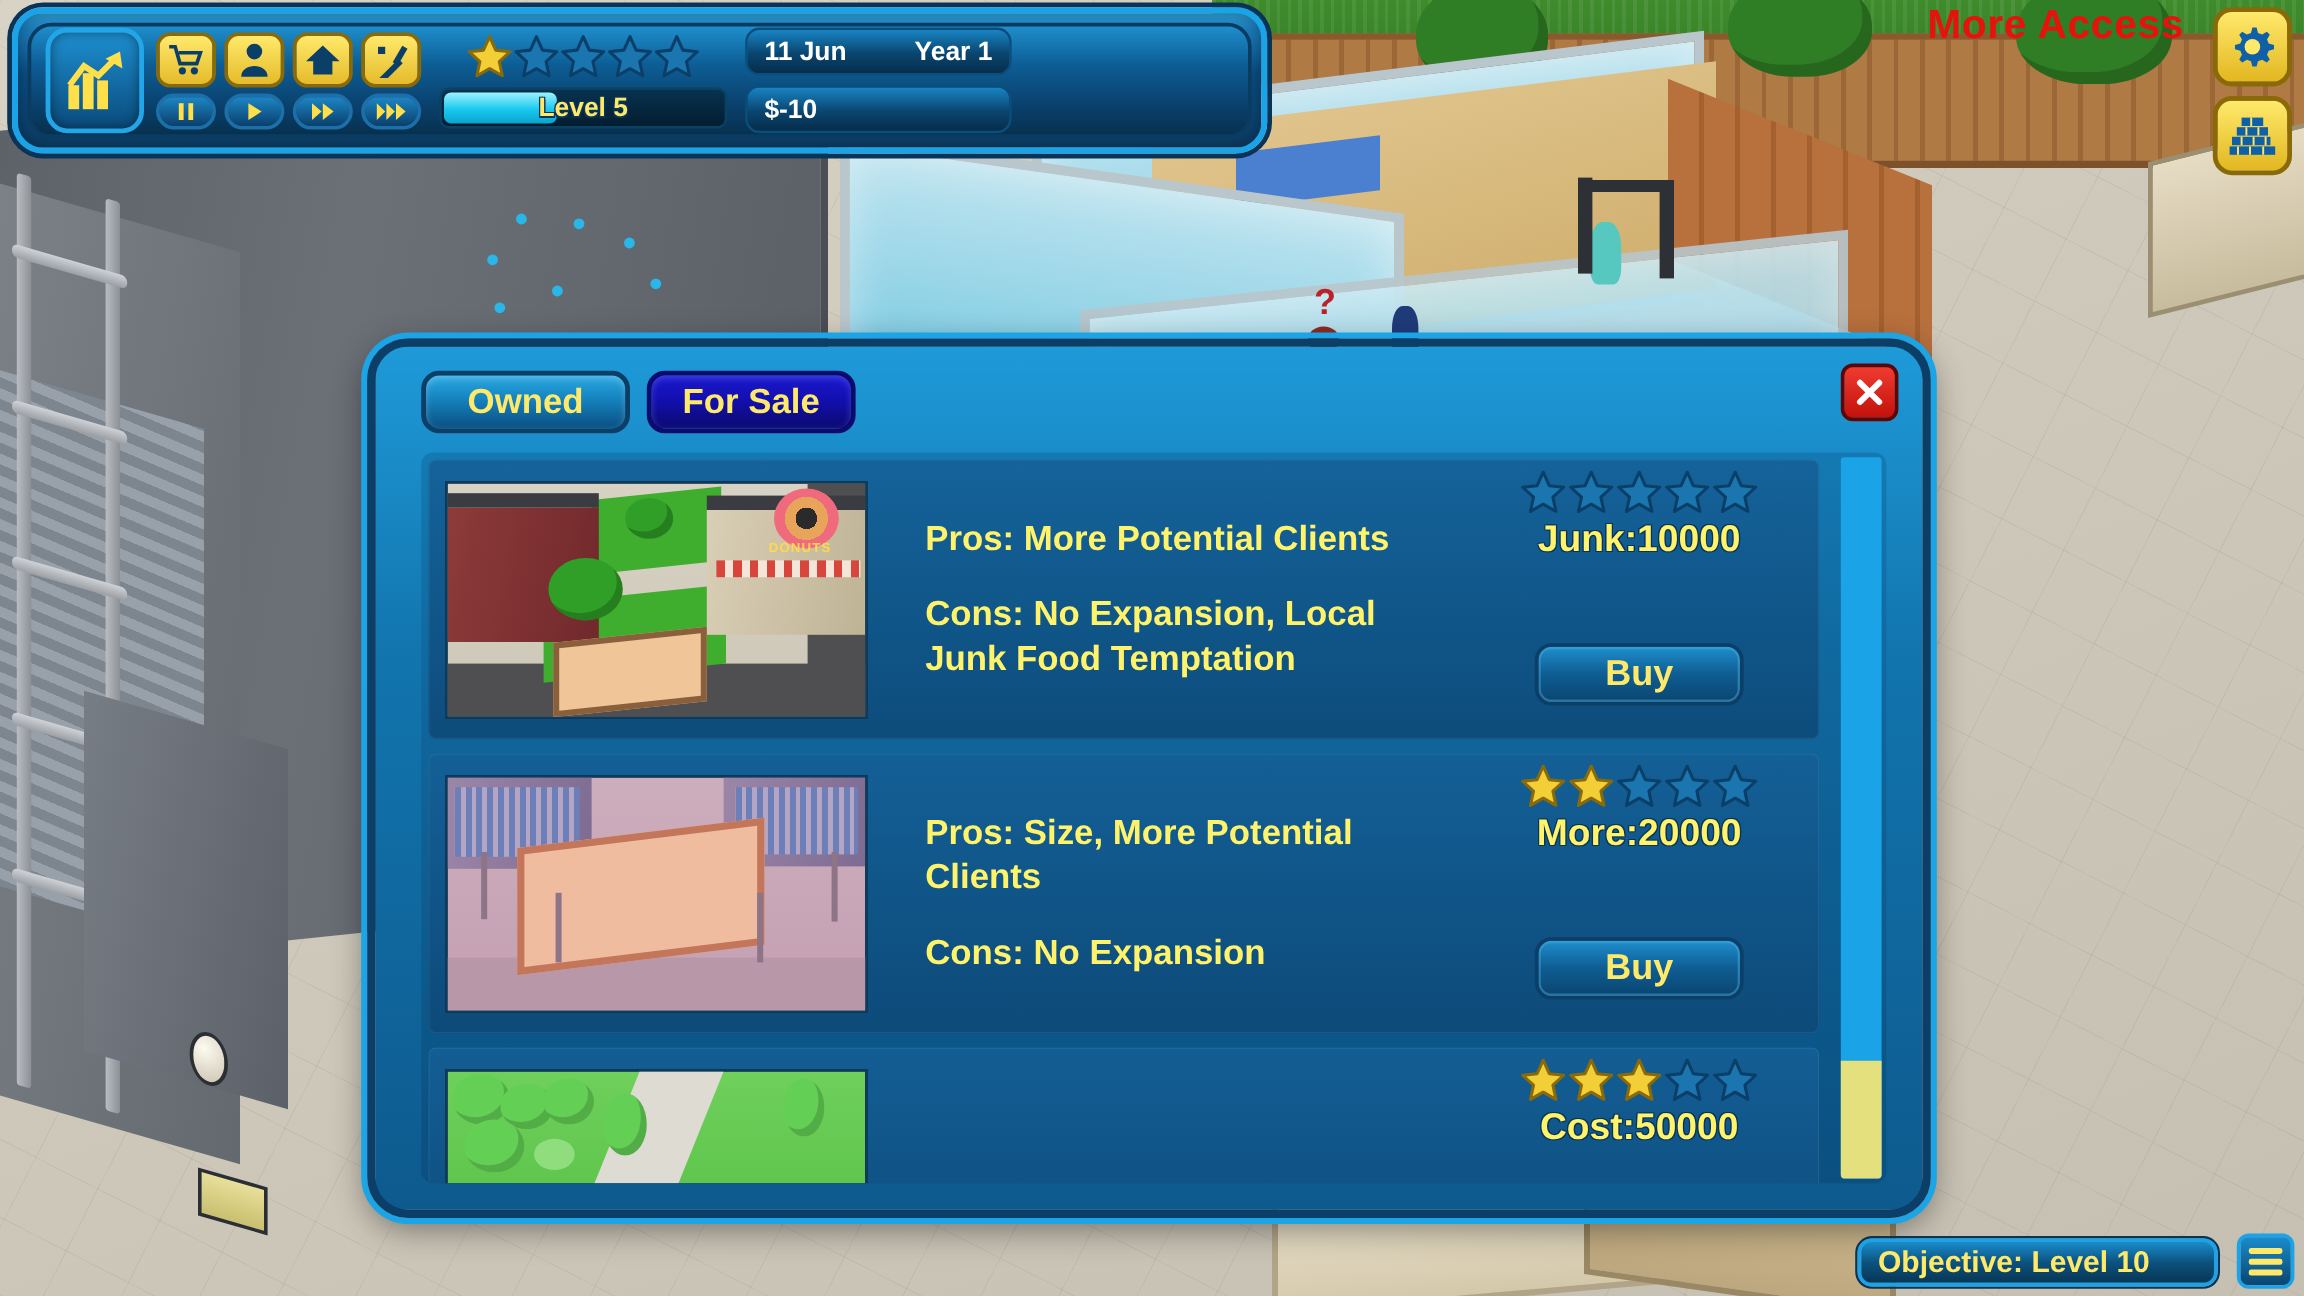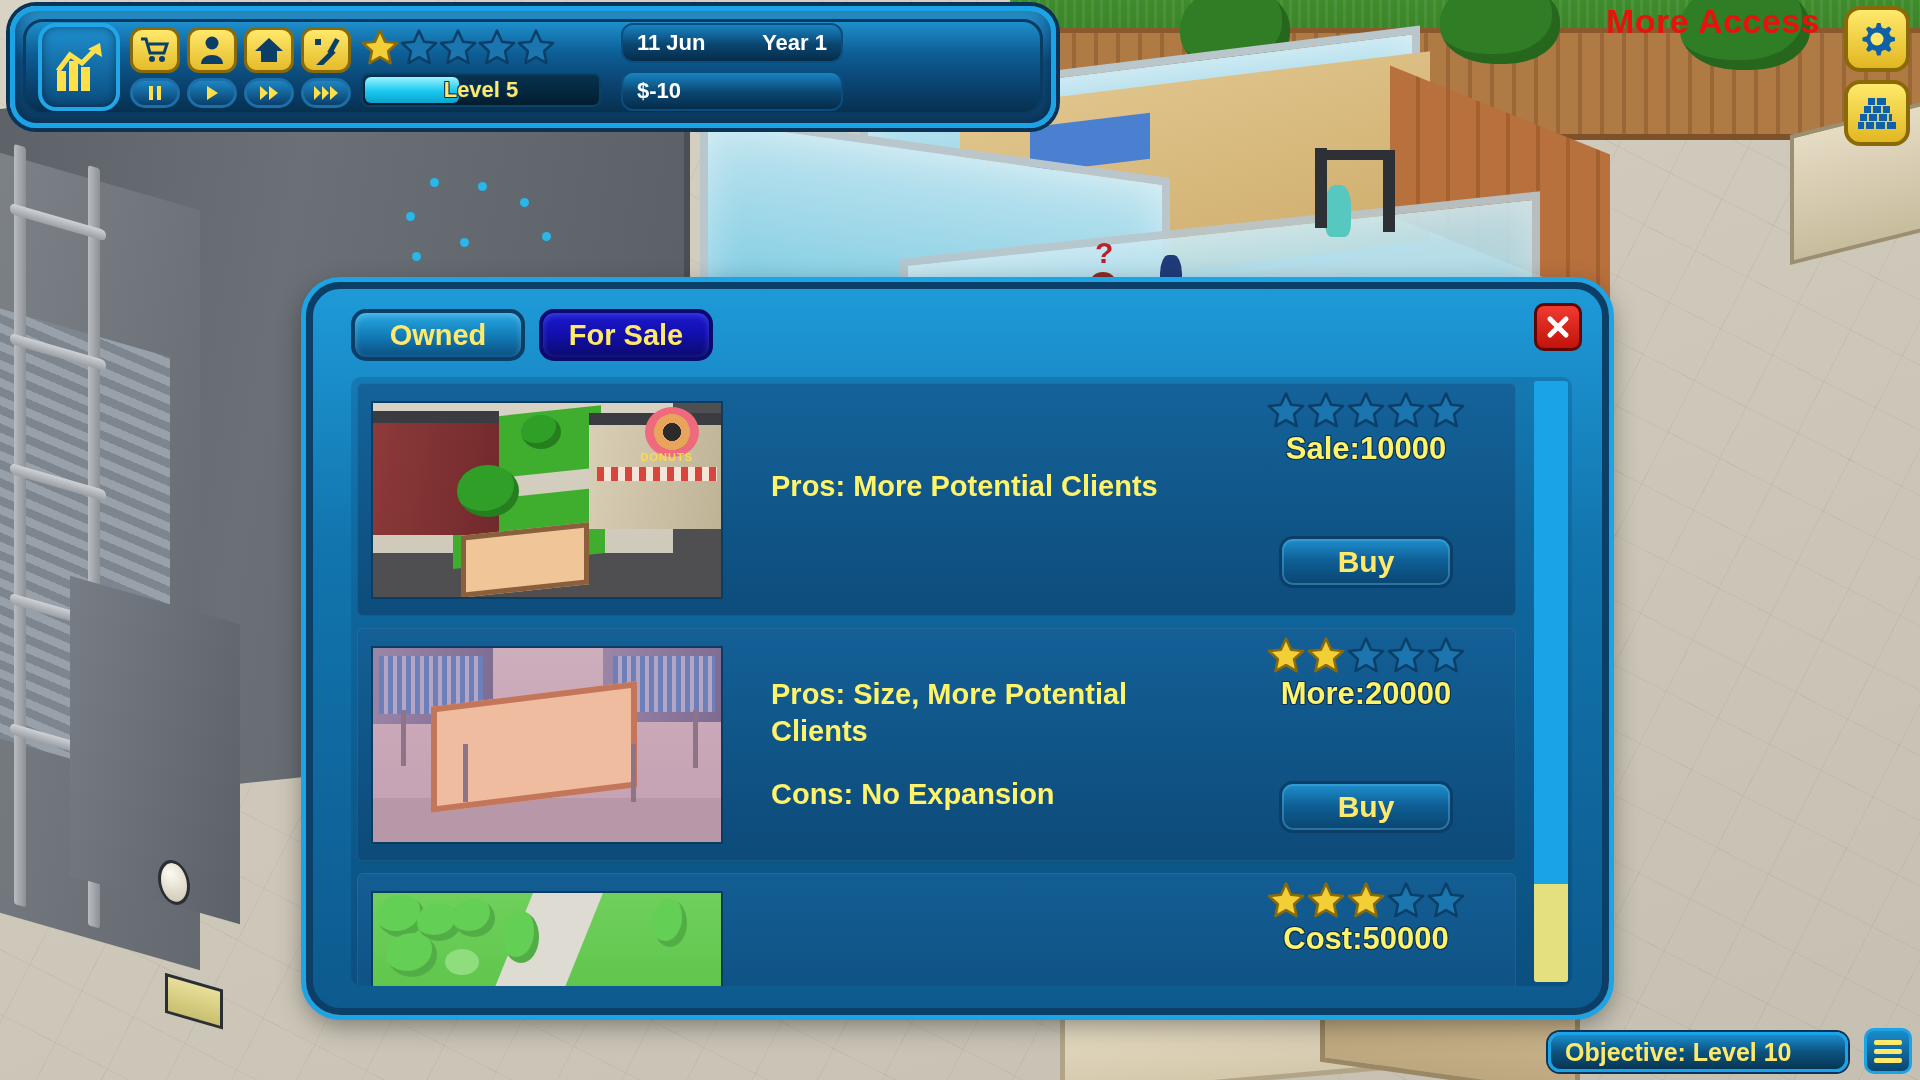--- a/index.html
+++ b/index.html
@@ -128,21 +128,21 @@
     background:linear-gradient(180deg,#ffe96b,#e5bb2a);
     border:3px solid #8a6a08;
     display:flex; align-items:center; justify-content:center;
   }
   .speed-btn{
     width:50px; height:30px; border-radius:15px;
     background:linear-gradient(180deg,#1d86c4,#0a3f6b);
     border:3px solid #1c6fa8;
     display:flex; align-items:center; justify-content:center;
   }
-  .center-col{ display:flex; flex-direction:column; gap:7px; flex:none; width:250px; }
+  .center-col{ display:flex; flex-direction:column; align-items:center; gap:7px; flex:none; width:250px; }
   .stars-row{ display:flex; gap:1px; }
   .star{ width:38px; height:38px; flex:none; }
   .progress-wrap{
     width:240px; height:34px; border-radius:8px;
     background:linear-gradient(180deg,#07324f,#031d30);
     border:2px solid #0b4163; position:relative; overflow:hidden;
   }
   .progress-fill{
     position:absolute; left:2px; top:2px; bottom:2px; width:40%;
     border-radius:6px;
@@ -525,40 +525,41 @@
               <div class="awning" style="right:4px;top:64px;width:120px;"></div>
               <div class="donut"></div>
               <div class="donuts-text">DONUTS</div>
               <div class="tree" style="left:148px;top:12px;width:40px;height:34px;"></div>
               <div class="tree" style="left:84px;top:62px;width:62px;height:52px;"></div>
               <div class="lot"></div>
             </div>
           </div>
           <div class="desc">
             <div class="pros">Pros: More Potential Clients</div>
+            <div>Cons: No Expansion, Local Junk Food Temptation</div>
           </div>
           <div class="rightcol">
             <div class="rc-stars">
                 <span class="rc-star"><svg width="38" height="38" viewBox="0 0 24 24">
                     <polygon points="12,1.6 15.2,8.7 22.8,9.5 17.1,14.7 18.7,22.2 12,18.4 5.3,22.2 6.9,14.7 1.2,9.5 8.8,8.7" fill="#1b76b0" stroke="#0b3f68" stroke-width="1.6" stroke-linejoin="round"></polygon>
                   </svg></span>
                 <span class="rc-star"><svg width="38" height="38" viewBox="0 0 24 24">
                     <polygon points="12,1.6 15.2,8.7 22.8,9.5 17.1,14.7 18.7,22.2 12,18.4 5.3,22.2 6.9,14.7 1.2,9.5 8.8,8.7" fill="#1b76b0" stroke="#0b3f68" stroke-width="1.6" stroke-linejoin="round"></polygon>
                   </svg></span>
                 <span class="rc-star"><svg width="38" height="38" viewBox="0 0 24 24">
                     <polygon points="12,1.6 15.2,8.7 22.8,9.5 17.1,14.7 18.7,22.2 12,18.4 5.3,22.2 6.9,14.7 1.2,9.5 8.8,8.7" fill="#1b76b0" stroke="#0b3f68" stroke-width="1.6" stroke-linejoin="round"></polygon>
                   </svg></span>
                 <span class="rc-star"><svg width="38" height="38" viewBox="0 0 24 24">
                     <polygon points="12,1.6 15.2,8.7 22.8,9.5 17.1,14.7 18.7,22.2 12,18.4 5.3,22.2 6.9,14.7 1.2,9.5 8.8,8.7" fill="#1b76b0" stroke="#0b3f68" stroke-width="1.6" stroke-linejoin="round"></polygon>
                   </svg></span>
                 <span class="rc-star"><svg width="38" height="38" viewBox="0 0 24 24">
                     <polygon points="12,1.6 15.2,8.7 22.8,9.5 17.1,14.7 18.7,22.2 12,18.4 5.3,22.2 6.9,14.7 1.2,9.5 8.8,8.7" fill="#1b76b0" stroke="#0b3f68" stroke-width="1.6" stroke-linejoin="round"></polygon>
                   </svg></span>
               </div>
-            <div class="cost">Sale:10000</div>
+            <div class="cost">Junk:10000</div>
             <div class="buy-btn">Buy</div>
           </div>
         </div>
 
         <div class="listing">
           <div class="thumb">
             <div class="art a2">
               <div class="bldg" style="left:0;top:0;width:120px;height:76px;"></div>
               <div class="win" style="left:6px;top:8px;width:104px;height:58px;"></div>
               <div class="bldg" style="right:0;top:0;width:118px;height:74px;"></div>

